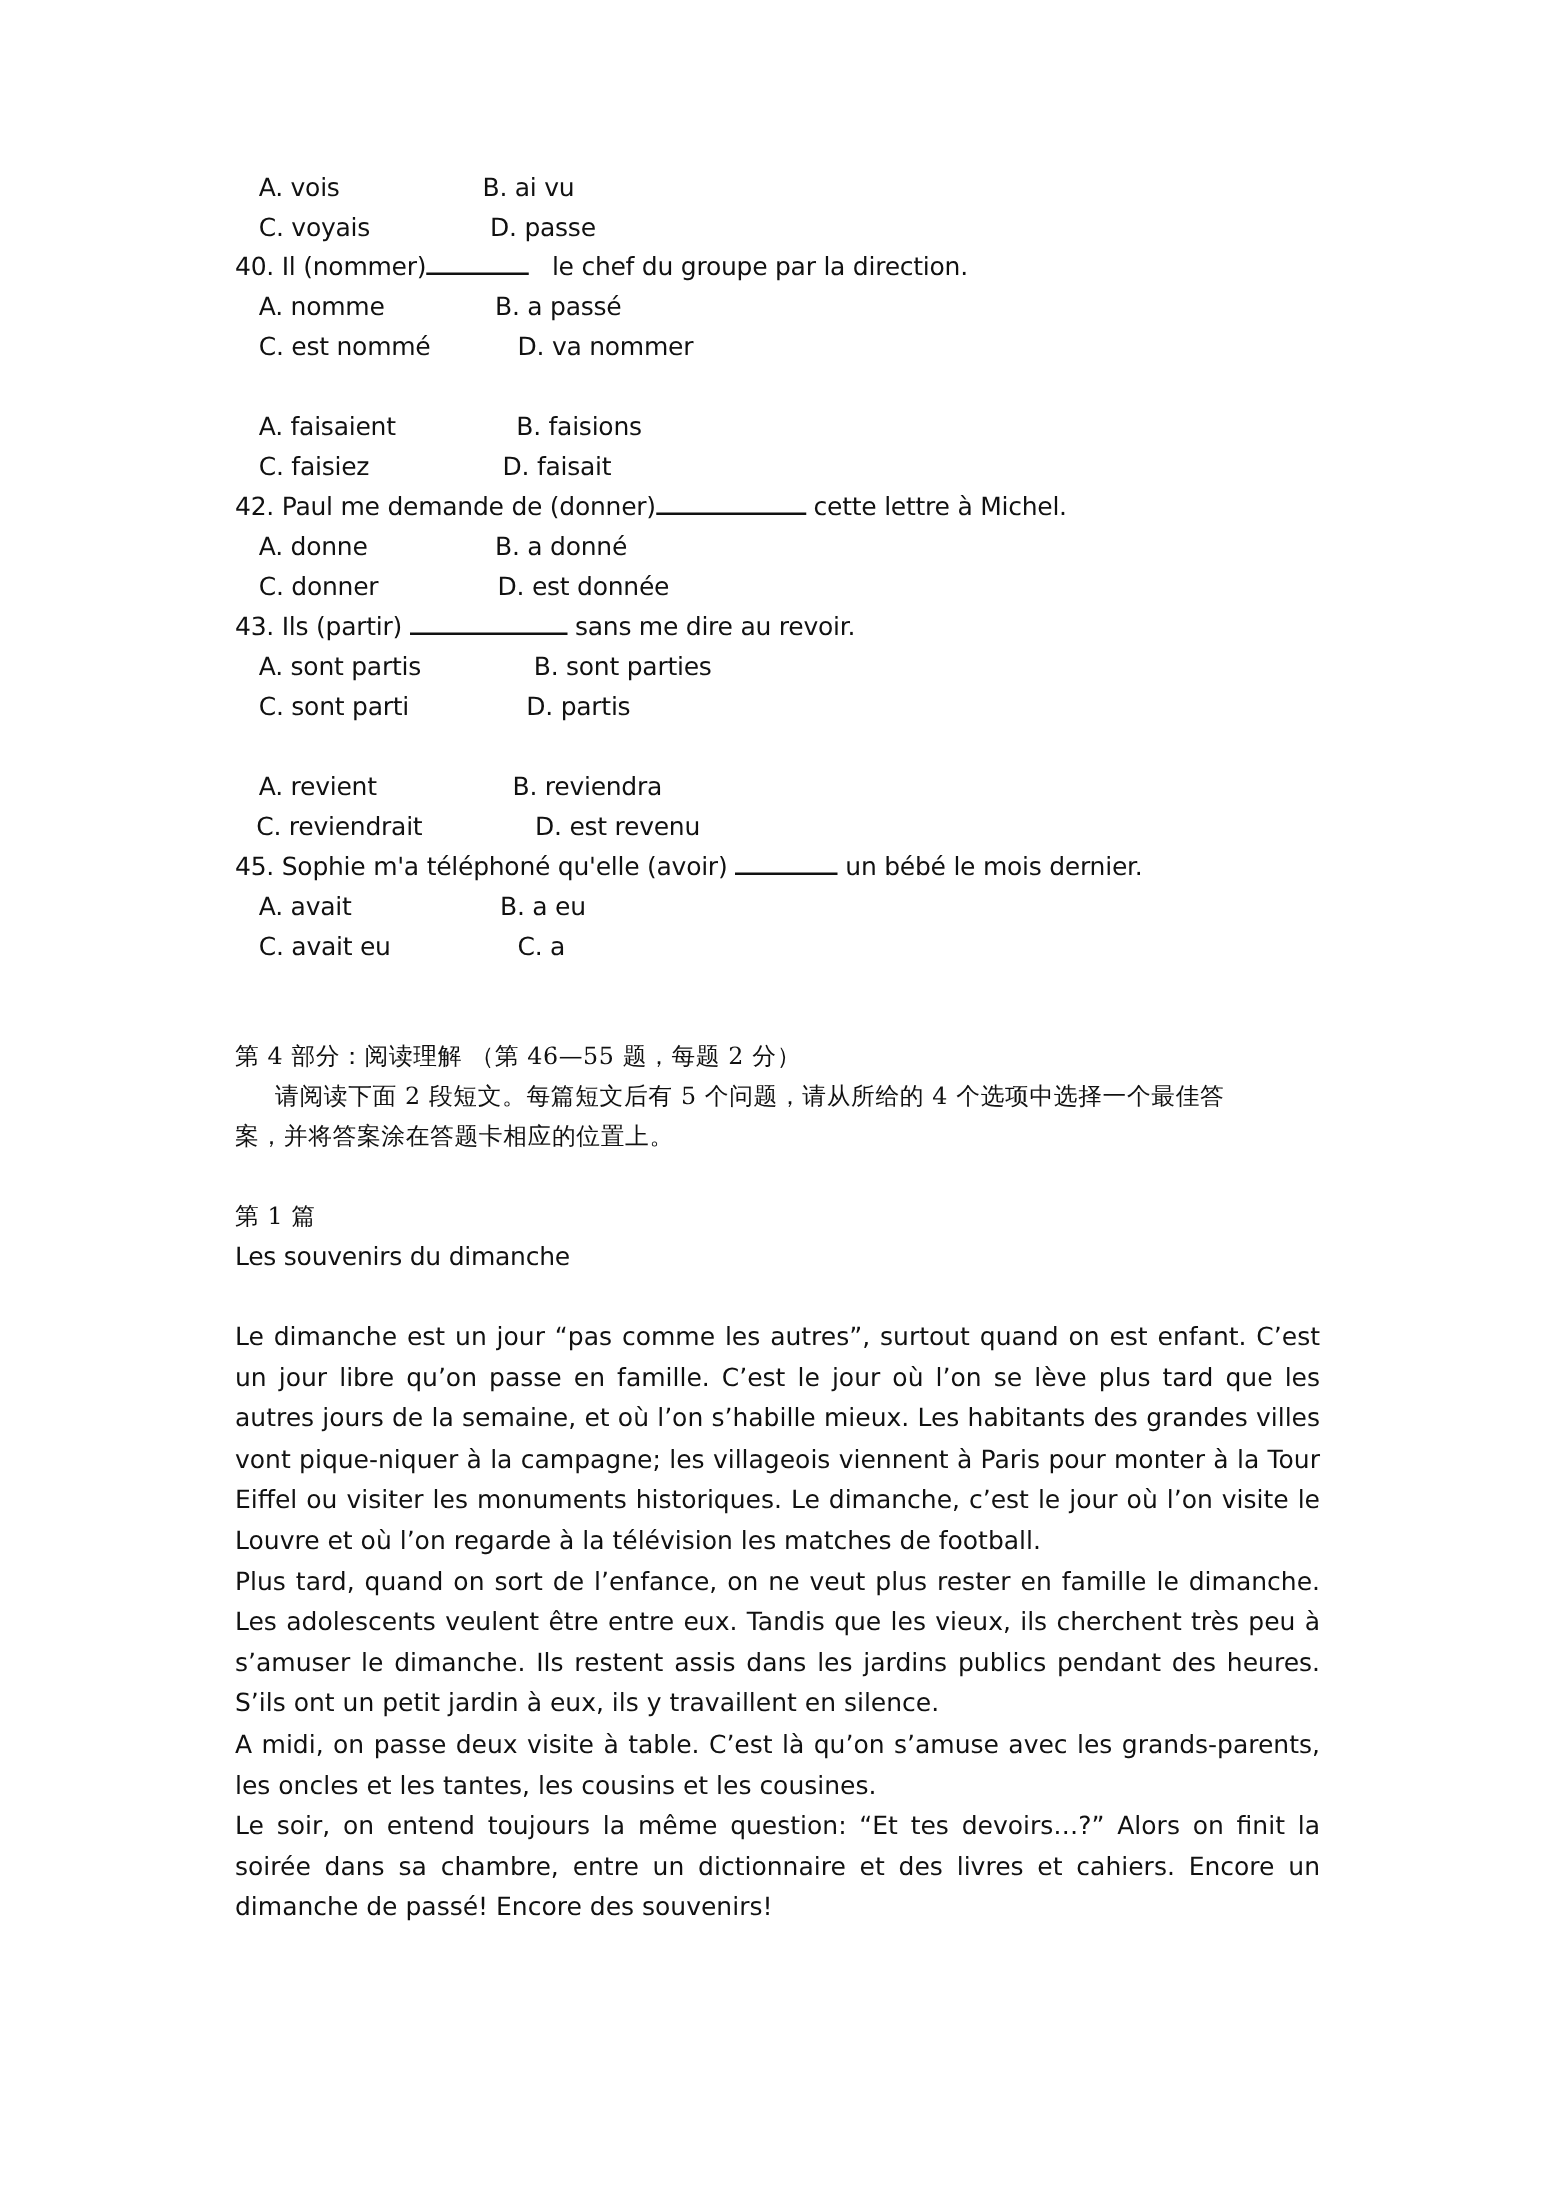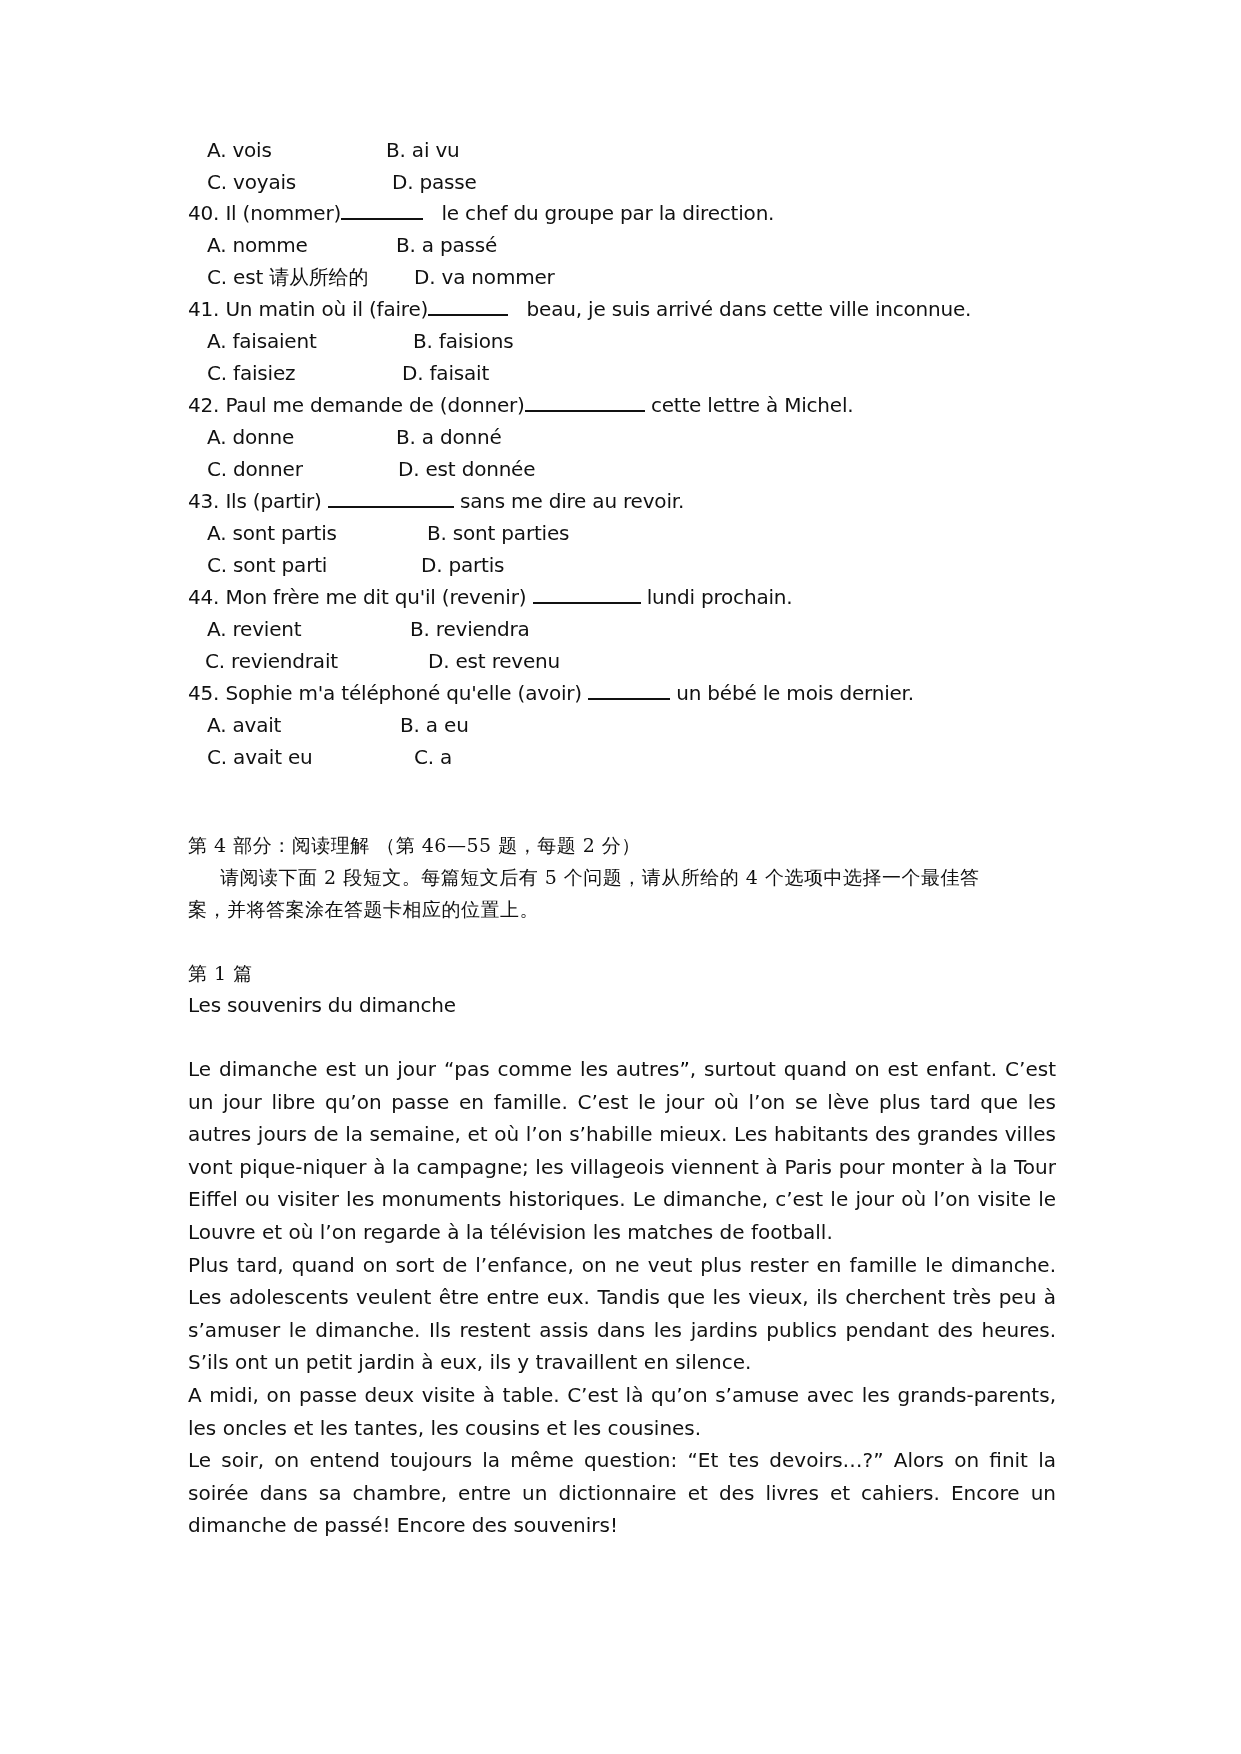--- a/index.html
+++ b/index.html
@@ -34,28 +34,23 @@
   <div class="line" style="left:207px; top:168px;">C. voyais</div>
   <div class="line" style="left:392px; top:168px;">D. passe</div>
 
   <div class="line q" style="top:199px;">
     <span>40.</span>
     <span>Il (nommer)</span><span class="blank" style="width:82px;"></span>&nbsp;&nbsp;
     <span>le chef du groupe par la direction.</span>
   </div>
   <div class="line" style="left:207px; top:231px;">A. nomme</div>
   <div class="line" style="left:396px; top:231px;">B. a passé</div>
-  <div class="line" style="left:207px; top:263px;">C. est 请从所给的</div>
+  <div class="line" style="left:207px; top:263px;">C. est nommé</div>
   <div class="line" style="left:414px; top:263px;">D. va nommer</div>
 
-  <div class="line q" style="top:295px;">
-    <span>41.</span>
-    <span>Un matin où il (faire)</span><span class="blank" style="width:80px;"></span>&nbsp;&nbsp;
-    <span>beau, je suis arrivé dans cette ville inconnue.</span>
-  </div>
   <div class="line" style="left:207px; top:327px;">A. faisaient</div>
   <div class="line" style="left:413px; top:327px;">B. faisions</div>
   <div class="line" style="left:207px; top:359px;">C. faisiez</div>
   <div class="line" style="left:402px; top:359px;">D. faisait</div>
 
   <div class="line q" style="top:391px;">
     <span>42.</span>
     <span>Paul me demande de (donner)</span><span class="blank" style="width:120px;"></span>
     <span>cette lettre à Michel.</span>
   </div>
@@ -68,26 +63,20 @@
     <span>43.</span>
     <span>Ils (partir)</span>
     <span class="blank" style="width:126px;"></span>
     <span>sans me dire au revoir.</span>
   </div>
   <div class="line" style="left:207px; top:519px;">A. sont partis</div>
   <div class="line" style="left:427px; top:519px;">B. sont parties</div>
   <div class="line" style="left:207px; top:551px;">C. sont parti</div>
   <div class="line" style="left:421px; top:551px;">D. partis</div>
 
-  <div class="line q" style="top:583px;">
-    <span>44.</span>
-    <span>Mon frère me dit qu'il (revenir)</span>
-    <span class="blank" style="width:108px;"></span>
-    <span>lundi prochain.</span>
-  </div>
   <div class="line" style="left:207px; top:615px;">A. revient</div>
   <div class="line" style="left:410px; top:615px;">B. reviendra</div>
   <div class="line" style="left:189px; top:647px;margin-left:16px;">C. reviendrait</div>
   <div class="line" style="left:428px; top:647px;">D. est revenu</div>
 
   <div class="line q" style="top:679px;">
     <span>45.</span>
     <span>Sophie m'a téléphoné qu'elle (avoir)</span>
     <span class="blank" style="width:82px;"></span>
     <span>un bébé le mois dernier.</span>

